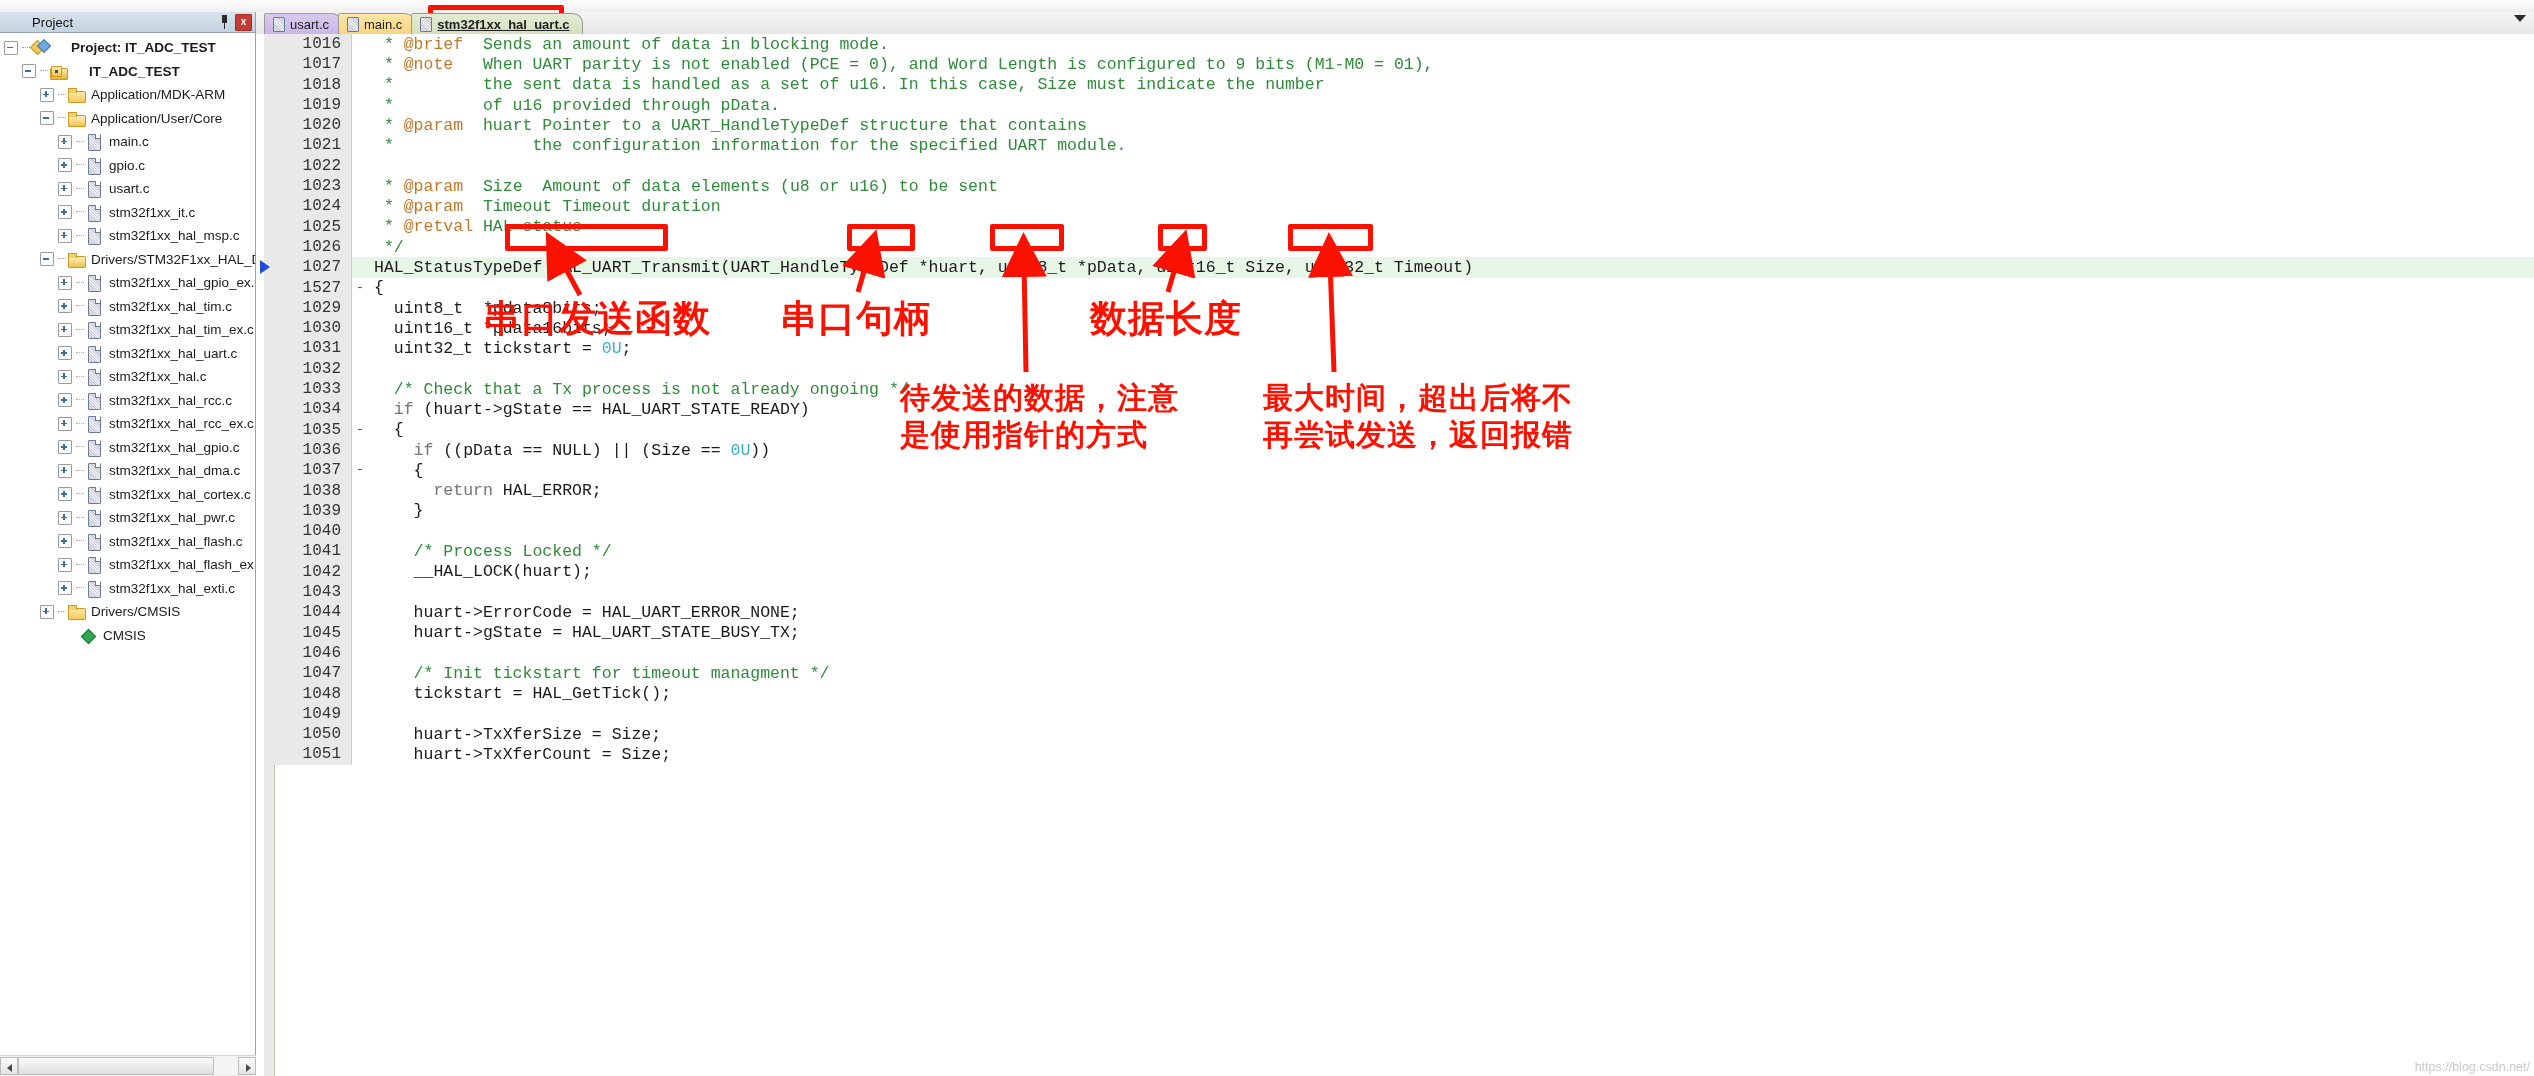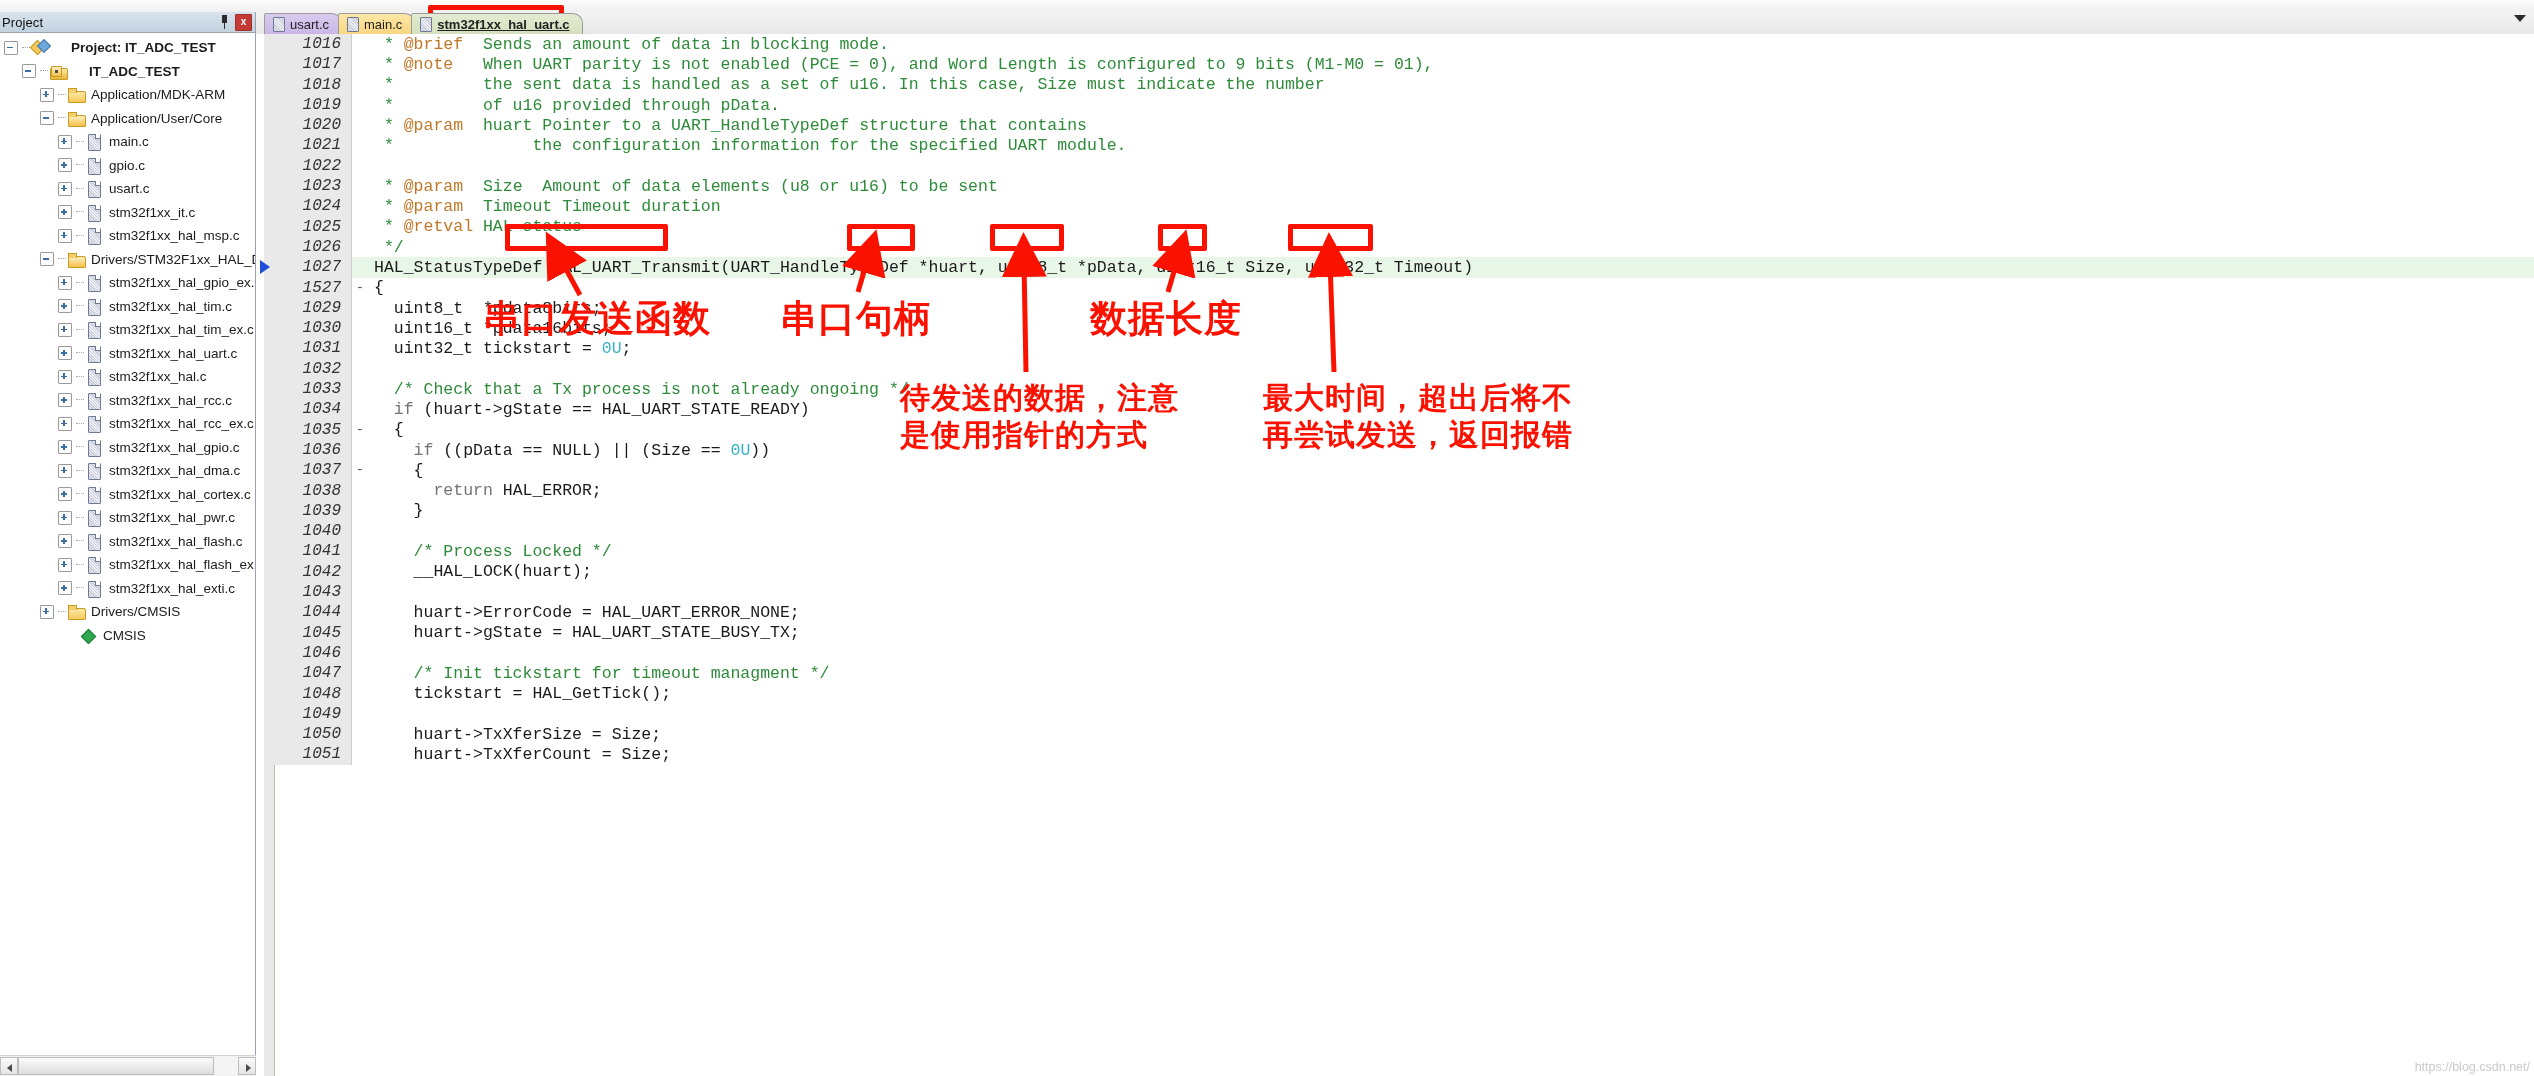--- a/index.html
+++ b/index.html
@@ -24,21 +24,21 @@
     background:#ffffff;border-right:1px solid #9aa3ad;
     box-sizing:border-box;
   }
   .panel-header{
     position:relative;height:20px;
     background:linear-gradient(#d8e3ec,#c3d2e0);
     border-bottom:1px solid #9aa3ad;
     display:flex;align-items:center;
   }
   .panel-title{
-    font-size:13px;color:#111;padding-left:2px;letter-spacing:.1px;
+    font-size:13px;color:#111;padding-left:2px;letter-spacing:.1px;margin-left:30px;
   }
   .panel-btns{position:absolute;right:3px;top:2px;display:flex;gap:4px;align-items:center;}
   .pin-icon{width:13px;height:15px;position:relative;}
   .pin-icon::before{
     content:"";position:absolute;left:4px;top:0;width:5px;height:8px;background:#2b2b2b;
   }
   .pin-icon::after{
     content:"";position:absolute;left:6px;top:8px;width:1px;height:6px;background:#2b2b2b;
   }
   .close-btn{
@@ -189,21 +189,21 @@
   }
   .codearea{position:absolute;left:18px;top:0;right:0;bottom:0;}
   .line{
     height:20.3px;display:flex;align-items:center;
     font-family:"Liberation Mono","DejaVu Sans Mono",monospace;
     font-size:16.5px;white-space:pre;
   }
   .lineno{
     width:78px;flex:none;text-align:right;padding-right:10px;
     background:#e9e9e9;color:#333;font-size:16px;height:20.3px;line-height:20.3px;
-    box-sizing:border-box;border-right:1px solid #cdcdcd;font-style:italic;
+    box-sizing:border-box;border-right:1px solid #cdcdcd;
   }
   .fold{
     width:16px;flex:none;text-align:center;color:#444;font-size:13px;
     height:20.3px;line-height:20.3px;
   }
   .ctext{padding-left:6px;color:#1a1a1a;}
   .line.hl .ctext{background:#e8f6e8;}
   .line.hl{background:#e8f6e8;}
   .line.hl .lineno{background:#e9e9e9;}
   .cmt{color:#2e8b3a;}

